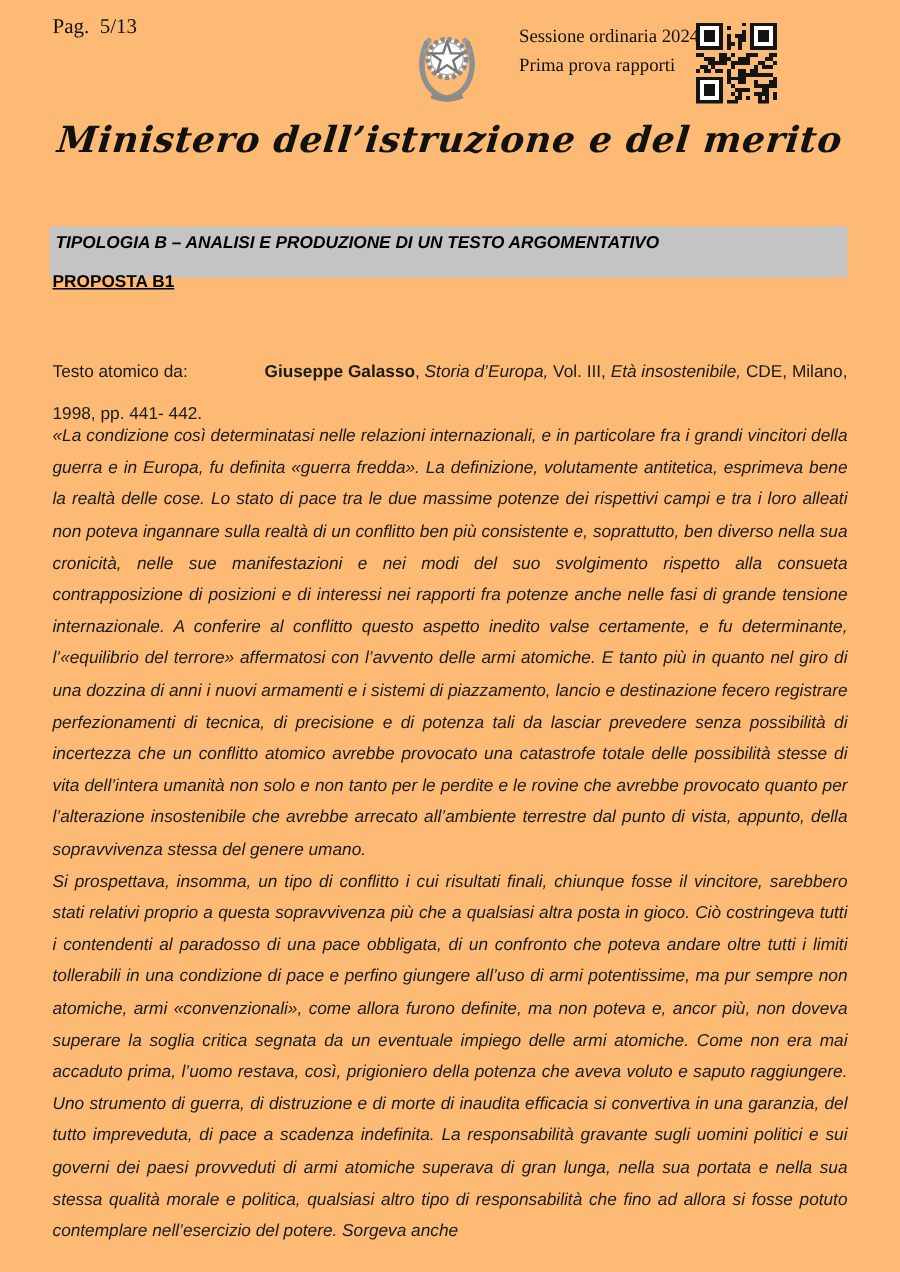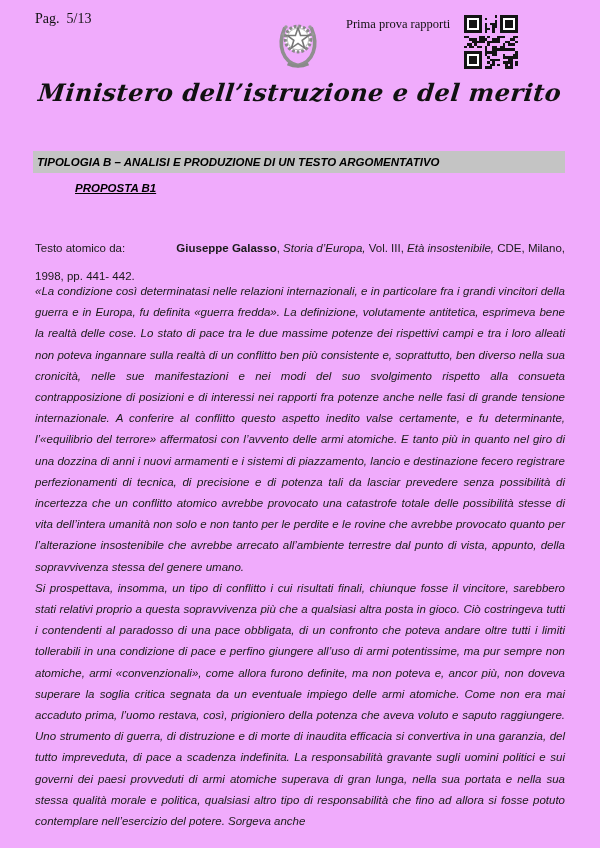--- a/index.html
+++ b/index.html
@@ -1,20 +1,20 @@
 <!DOCTYPE html>
 <html lang="it"><head>
 <meta charset="utf-8">
 <style>
   html, body { margin: 0; padding: 0; background: #ffffff; }
   .page {
     position: relative;
     width: 600px;
     height: 848px;
-    background: #f0abfc;
+    background: #fdba74;
     overflow: hidden;
     font-family: "Liberation Sans", sans-serif;
     color: #1a1a1a;
   }
   
   .pag-label {
     position: absolute;
     left: 35px; top: 11px;
     font-family: "Liberation Serif", serif;
     font-size: 14px;
@@ -54,32 +54,30 @@
   
   .tipologia-bar {
     position: absolute;
     left: 33px; top: 151px;
     width: 524px;
     background: #c4c4c4;
     font-weight: bold;
     font-style: italic;
     font-size: 11.5px;
     line-height: 14px;
-    padding: 4px 4px 4px 4px;
+    padding: 4px 4px 16px 4px;
     color: #000;
   }
   .proposta-label {
     position: absolute;
     left: 35px; top: 182px;
     font-weight: bold;
-    font-style: italic;
     font-size: 11.5px;
     text-decoration: underline;
     color: #000;
-    margin-left: 40px;
   }
   
   .source-line {
     position: absolute;
     left: 35px; top: 222px;
     width: 530px;
     font-size: 11.5px;
     line-height: 28px;
     text-align: justify;
     color: #1a1a1a;
@@ -116,20 +114,21 @@
 
     <path d="M17 61 Q 30 67 43 61" fill="none" stroke="#8a8a8a" stroke-width="4"></path>
 
     <circle cx="30" cy="30" r="16" fill="#ffffff" stroke="#8a8a8a" stroke-width="4" stroke-dasharray="3.4 2.4"></circle>
     <circle cx="30" cy="30" r="13.5" fill="none" stroke="#aaaaaa" stroke-width="1"></circle>
 
     <polygon points="30,16 33.2,25.6 43.3,25.7 35.2,31.7 38.2,41.3 30,35.5 21.8,41.3 24.8,31.7 16.7,25.7 26.8,25.6" fill="#ffffff" stroke="#777777" stroke-width="2"></polygon>
   </svg>
 
   <div class="session-block">
+    <div>Sessione ordinaria 2024</div>
     <div>Prima prova rapporti</div>
   </div>
 
   <svg class="qr" id="qr-svg" viewBox="0 0 21 21" xmlns="http://www.w3.org/2000/svg" aria-hidden="true">
       <g fill="#141414" shape-rendering="crispEdges">
         <rect x="12" y="0" width="1" height="1"></rect>
         <rect x="8" y="1" width="1" height="1"></rect>
         <rect x="12" y="2" width="1" height="1"></rect>
         <rect x="8" y="3" width="1" height="1"></rect>
         <rect x="10" y="3" width="1" height="1"></rect>

